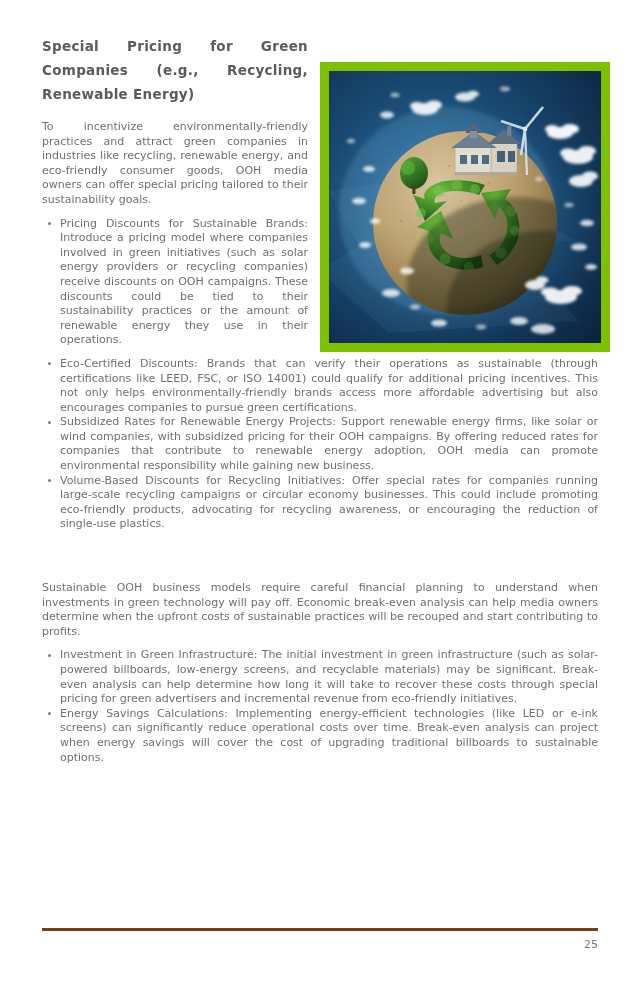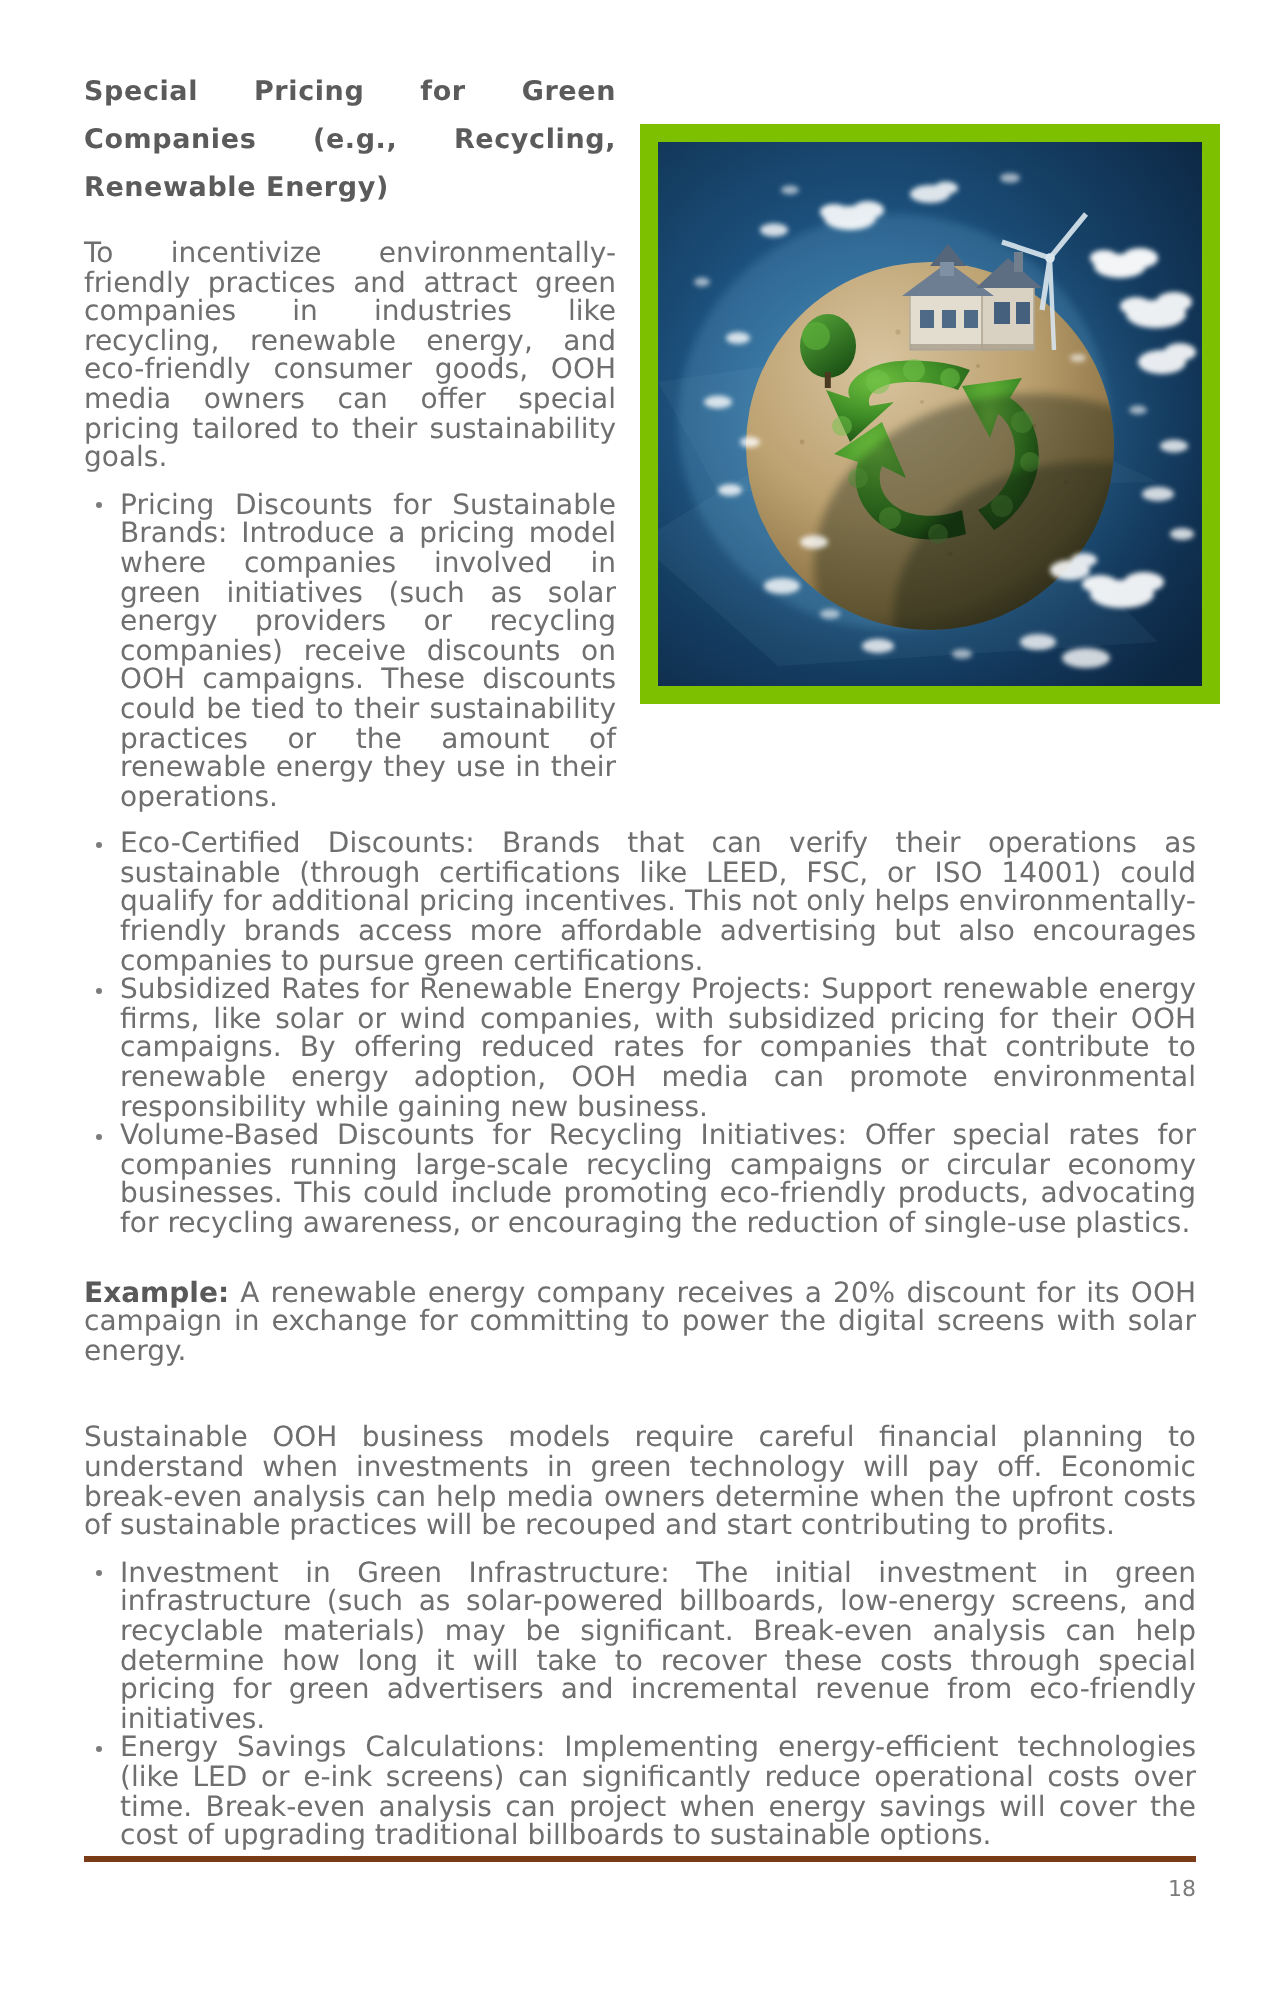--- a/index.html
+++ b/index.html
@@ -49,21 +49,21 @@
   h1.section-title.wide {
     width: 556px;
     font-size: 14.5px;
     line-height: 22px;
     letter-spacing: 0px;
     text-align: left;
   }
 
   
   p.body, li.body {
-    font-size: 14px;
+    font-size: 11px;
     line-height: 14.6px;
     color: #6f6f6f;
     margin: 0;
     text-align: justify;
     text-align-last: left;
     hyphens: none;
   }
 
   
   .figure {
@@ -385,21 +385,20 @@
         <span>Subsidized Rates for Renewable Energy Projects: Support renewable energy firms, like solar or wind companies, with subsidized pricing for their OOH campaigns. By offering reduced rates for companies that contribute to renewable energy adoption, OOH media can promote environmental responsibility while gaining new business.</span>
       </li>
       <li class="body">
         <span class="bullet-dot"></span>
         <span>Volume-Based Discounts for Recycling Initiatives: Offer special rates for companies running large-scale recycling campaigns or circular economy businesses. This could include promoting eco-friendly products, advocating for recycling awareness, or encouraging the reduction of single-use plastics.</span>
       </li>
     </ul>
 
     <div class="spacer-lg"></div>
 
-    <p class="body"><b class="strong">Example:</b><span> A renewable energy company receives a 20% discount for its OOH campaign in exchange for committing to power the digital screens with solar energy.</span></p>
 
     <div class="spacer-lg"></div>
 
 
     <div class="spacer-sm"></div>
 
     <p class="body">Sustainable OOH business models require careful financial planning to understand when investments in green technology will pay off. Economic break-even analysis can help media owners determine when the upfront costs of sustainable practices will be recouped and start contributing to profits.</p>
 
     <div class="spacer-sm"></div>
 
@@ -410,16 +409,16 @@
       </li>
       <li class="body">
         <span class="bullet-dot"></span>
         <span>Energy Savings Calculations: Implementing energy-efficient technologies (like LED or e-ink screens) can significantly reduce operational costs over time. Break-even analysis can project when energy savings will cover the cost of upgrading traditional billboards to sustainable options.</span>
       </li>
     </ul>
   </div>
 
   <div class="footer">
     <div class="rule"></div>
-    <div class="page-number">18</div>
+    <div class="page-number">25</div>
   </div>
 
 </div>
 
 </body></html>

